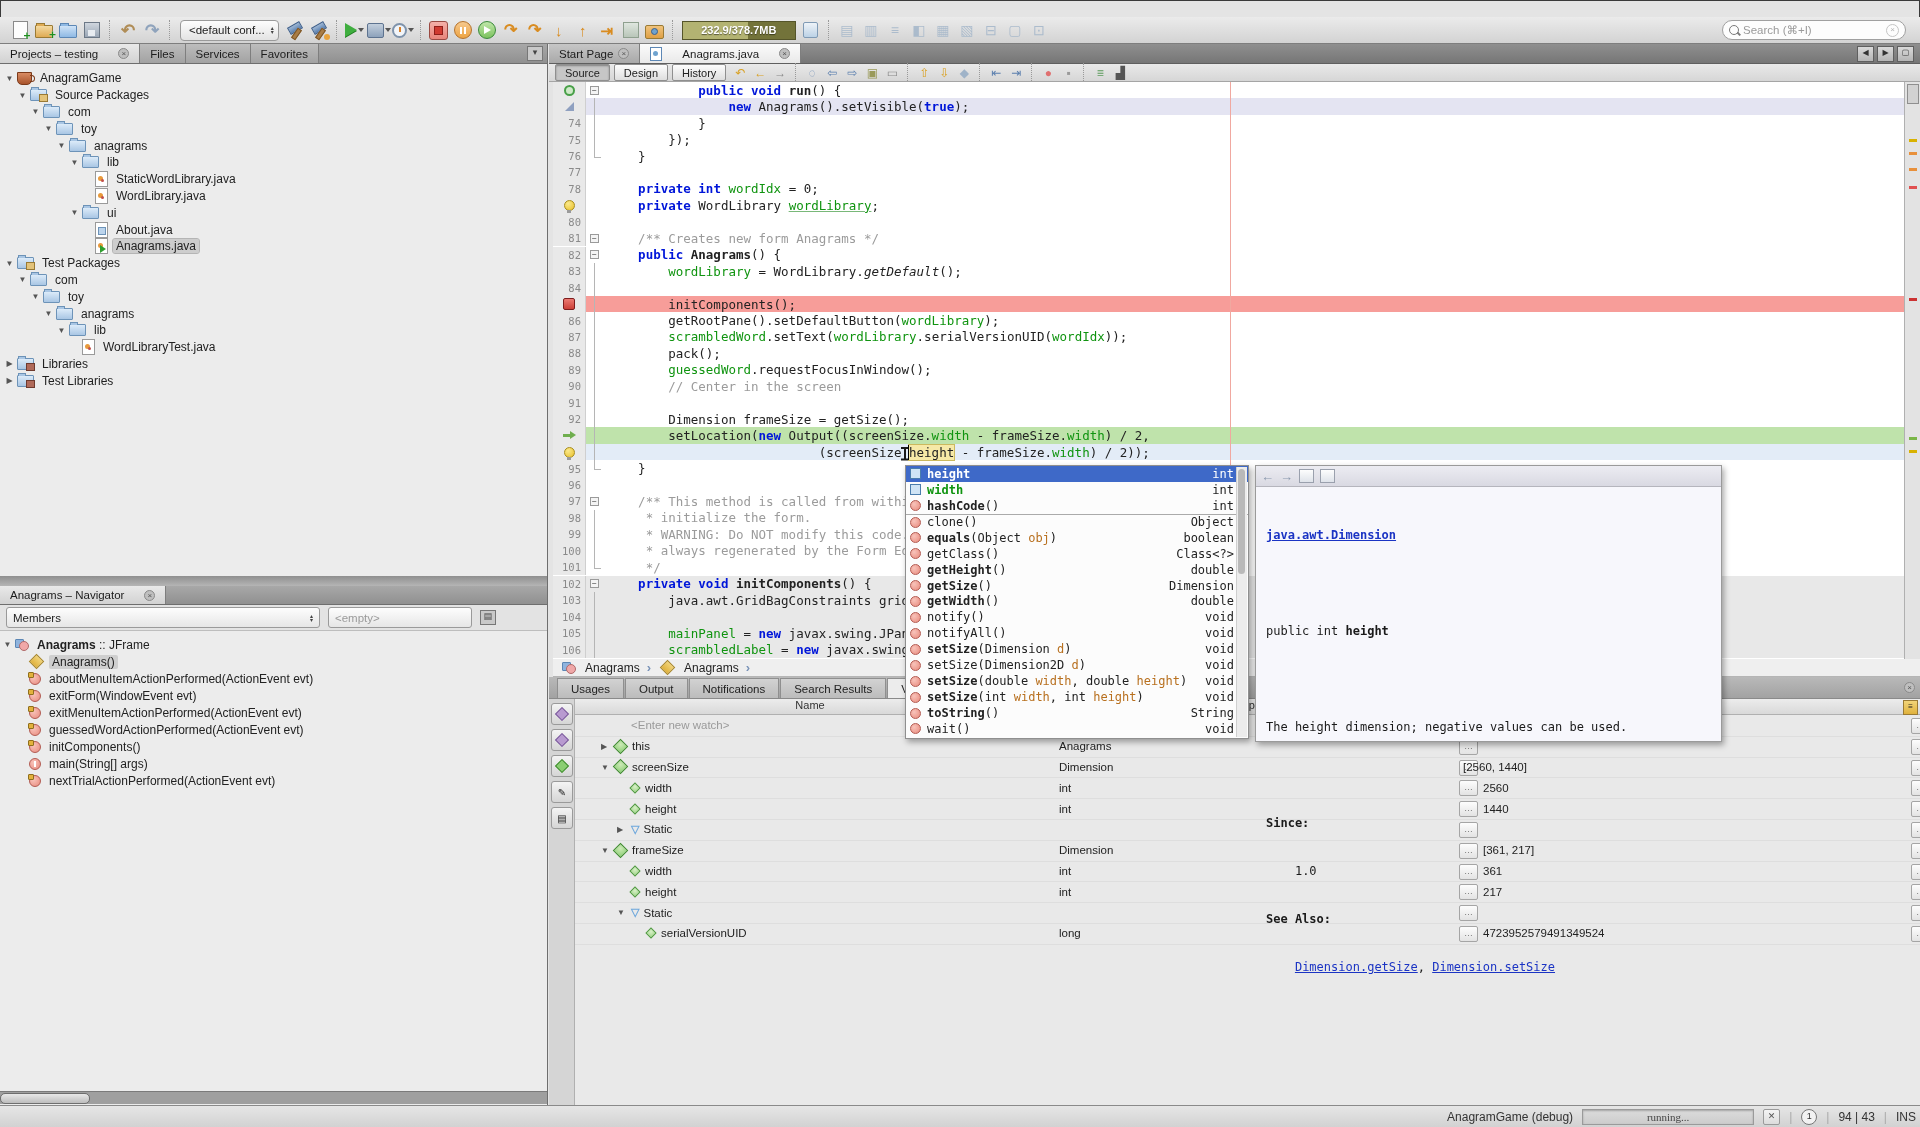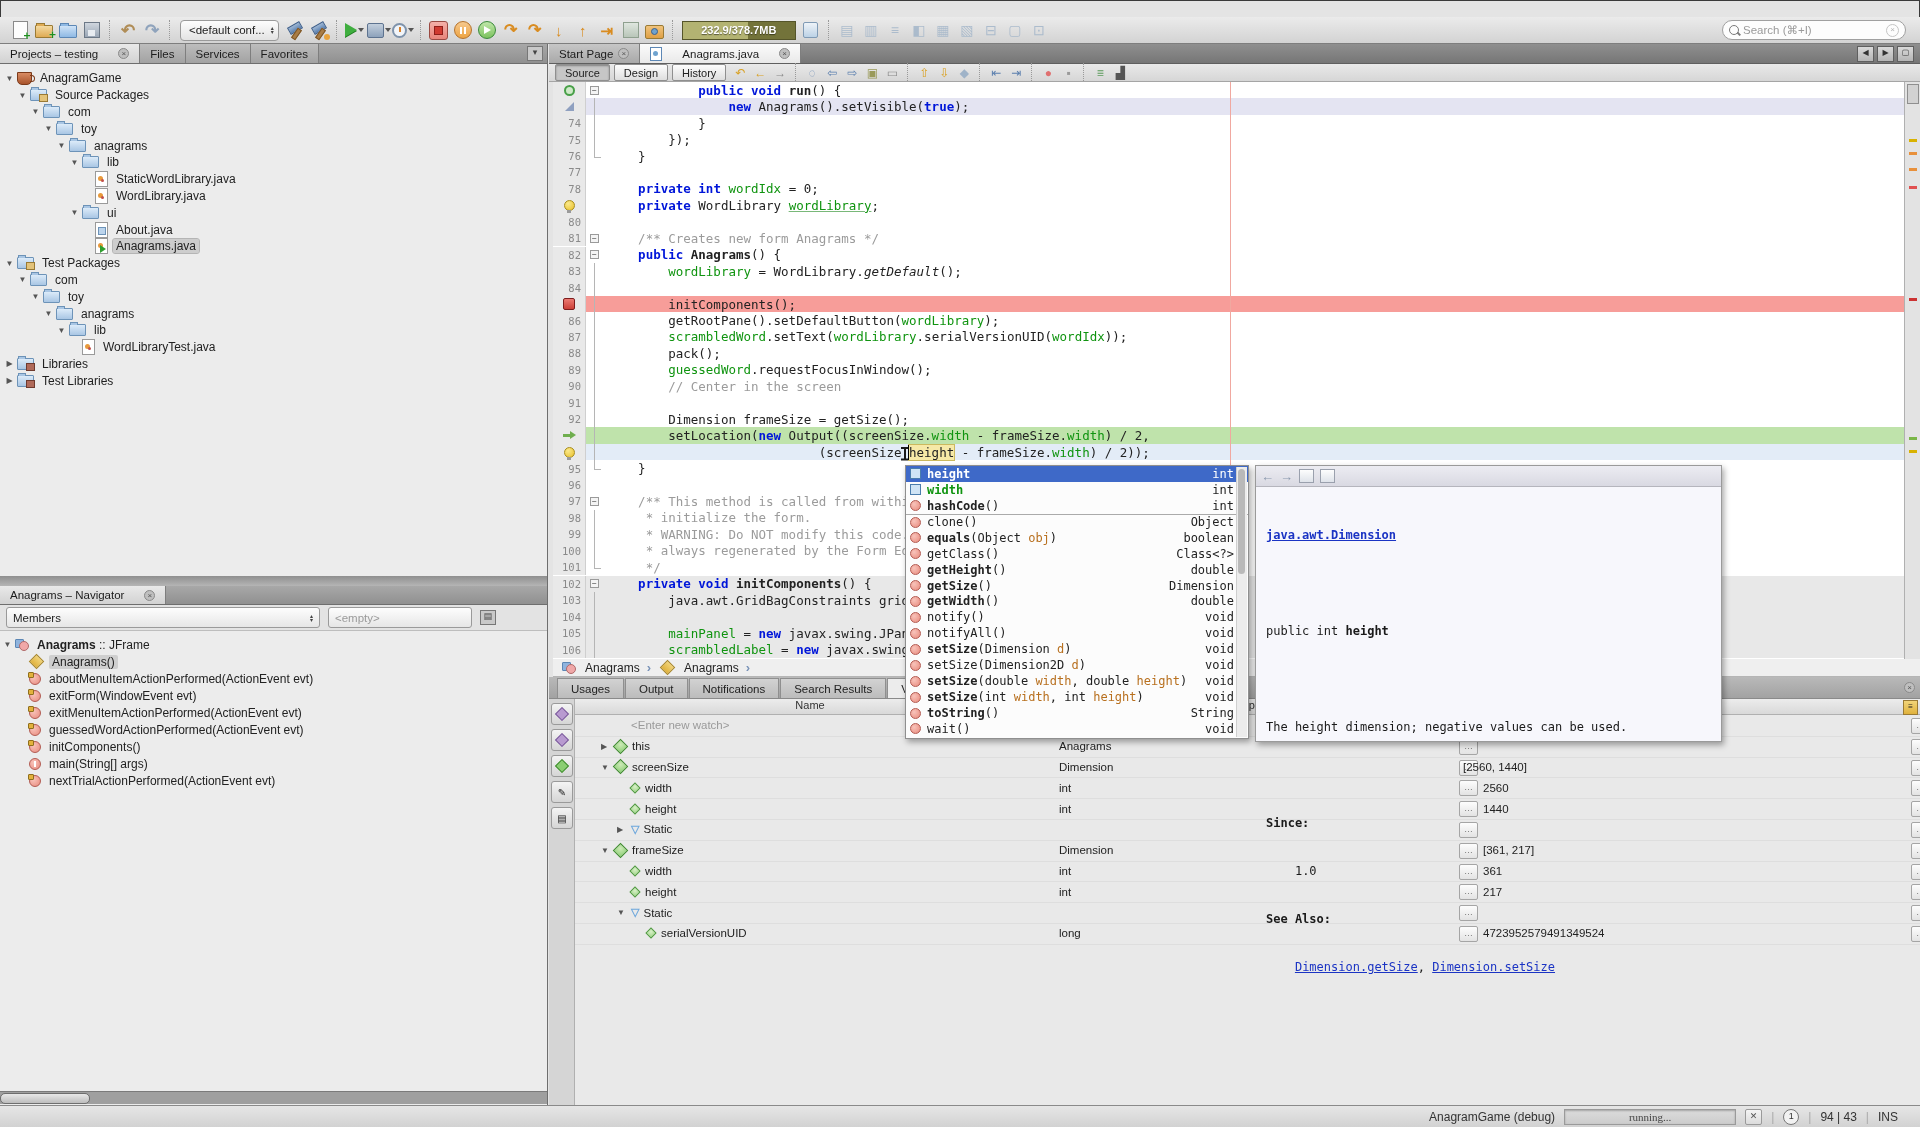--- a/index.html
+++ b/index.html
@@ -207,21 +207,21 @@
   #javadoc{position:absolute;left:1255px;top:465px;width:467px;height:277px;background:#f7f7fc;border:1px solid #9a9a9a;
     box-shadow:2px 3px 6px rgba(0,0,0,.35);z-index:50;box-sizing:border-box;}
   #jdbar{height:20px;background:linear-gradient(#ececf2,#d9d9e2);border-bottom:1px solid #b5b5bd;display:flex;align-items:center;padding-left:5px;gap:6px;}
   #jdbar .a{font-size:13px;font-weight:bold;color:#8a98ad;}
   #jdbar .bx{width:13px;height:12px;border:1px solid #9aa0ad;background:linear-gradient(#fdfdfd,#dfe3ea);}
   #jdbody{padding:8px 10px;font-family:"DejaVu Sans Mono",monospace;font-size:12px;line-height:16px;color:#1a1a1a;white-space:pre-wrap;}
   .jlink{color:#1b34c4;text-decoration:underline;}
   
   #statusbar{position:absolute;left:0;top:1105px;width:100%;height:22px;background:linear-gradient(#e6e6e6,#d2d2d2);
     border-top:1px solid #8a8a8a;display:flex;align-items:center;justify-content:flex-end;gap:9px;
-    padding-right:22px;box-sizing:border-box;font-size:12px;color:#333;}
+    padding-right:4px;box-sizing:border-box;font-size:12px;color:#333;}
   #progress{width:170px;height:14px;border:1px solid #9a9a9a;background:linear-gradient(#dcdcdc,#cccccc);
     box-shadow:inset 0 1px 2px rgba(0,0,0,.25);display:flex;align-items:center;justify-content:center;font-size:11px;color:#444;font-family:Liberation Serif, serif;}
   .sbsep{color:#aaa;}
   .circ1{width:14px;height:14px;border:1px solid #777;border-radius:50%;font-size:9px;line-height:13px;text-align:center;background:#f2f2f2;}
   .xbtn{width:15px;height:14px;border:1px solid #9a9a9a;background:linear-gradient(#f4f4f4,#dcdcdc);color:#555;
     font-size:9px;line-height:12px;text-align:center;border-radius:2px;}
 </style>
 </head>
 <body>
 

